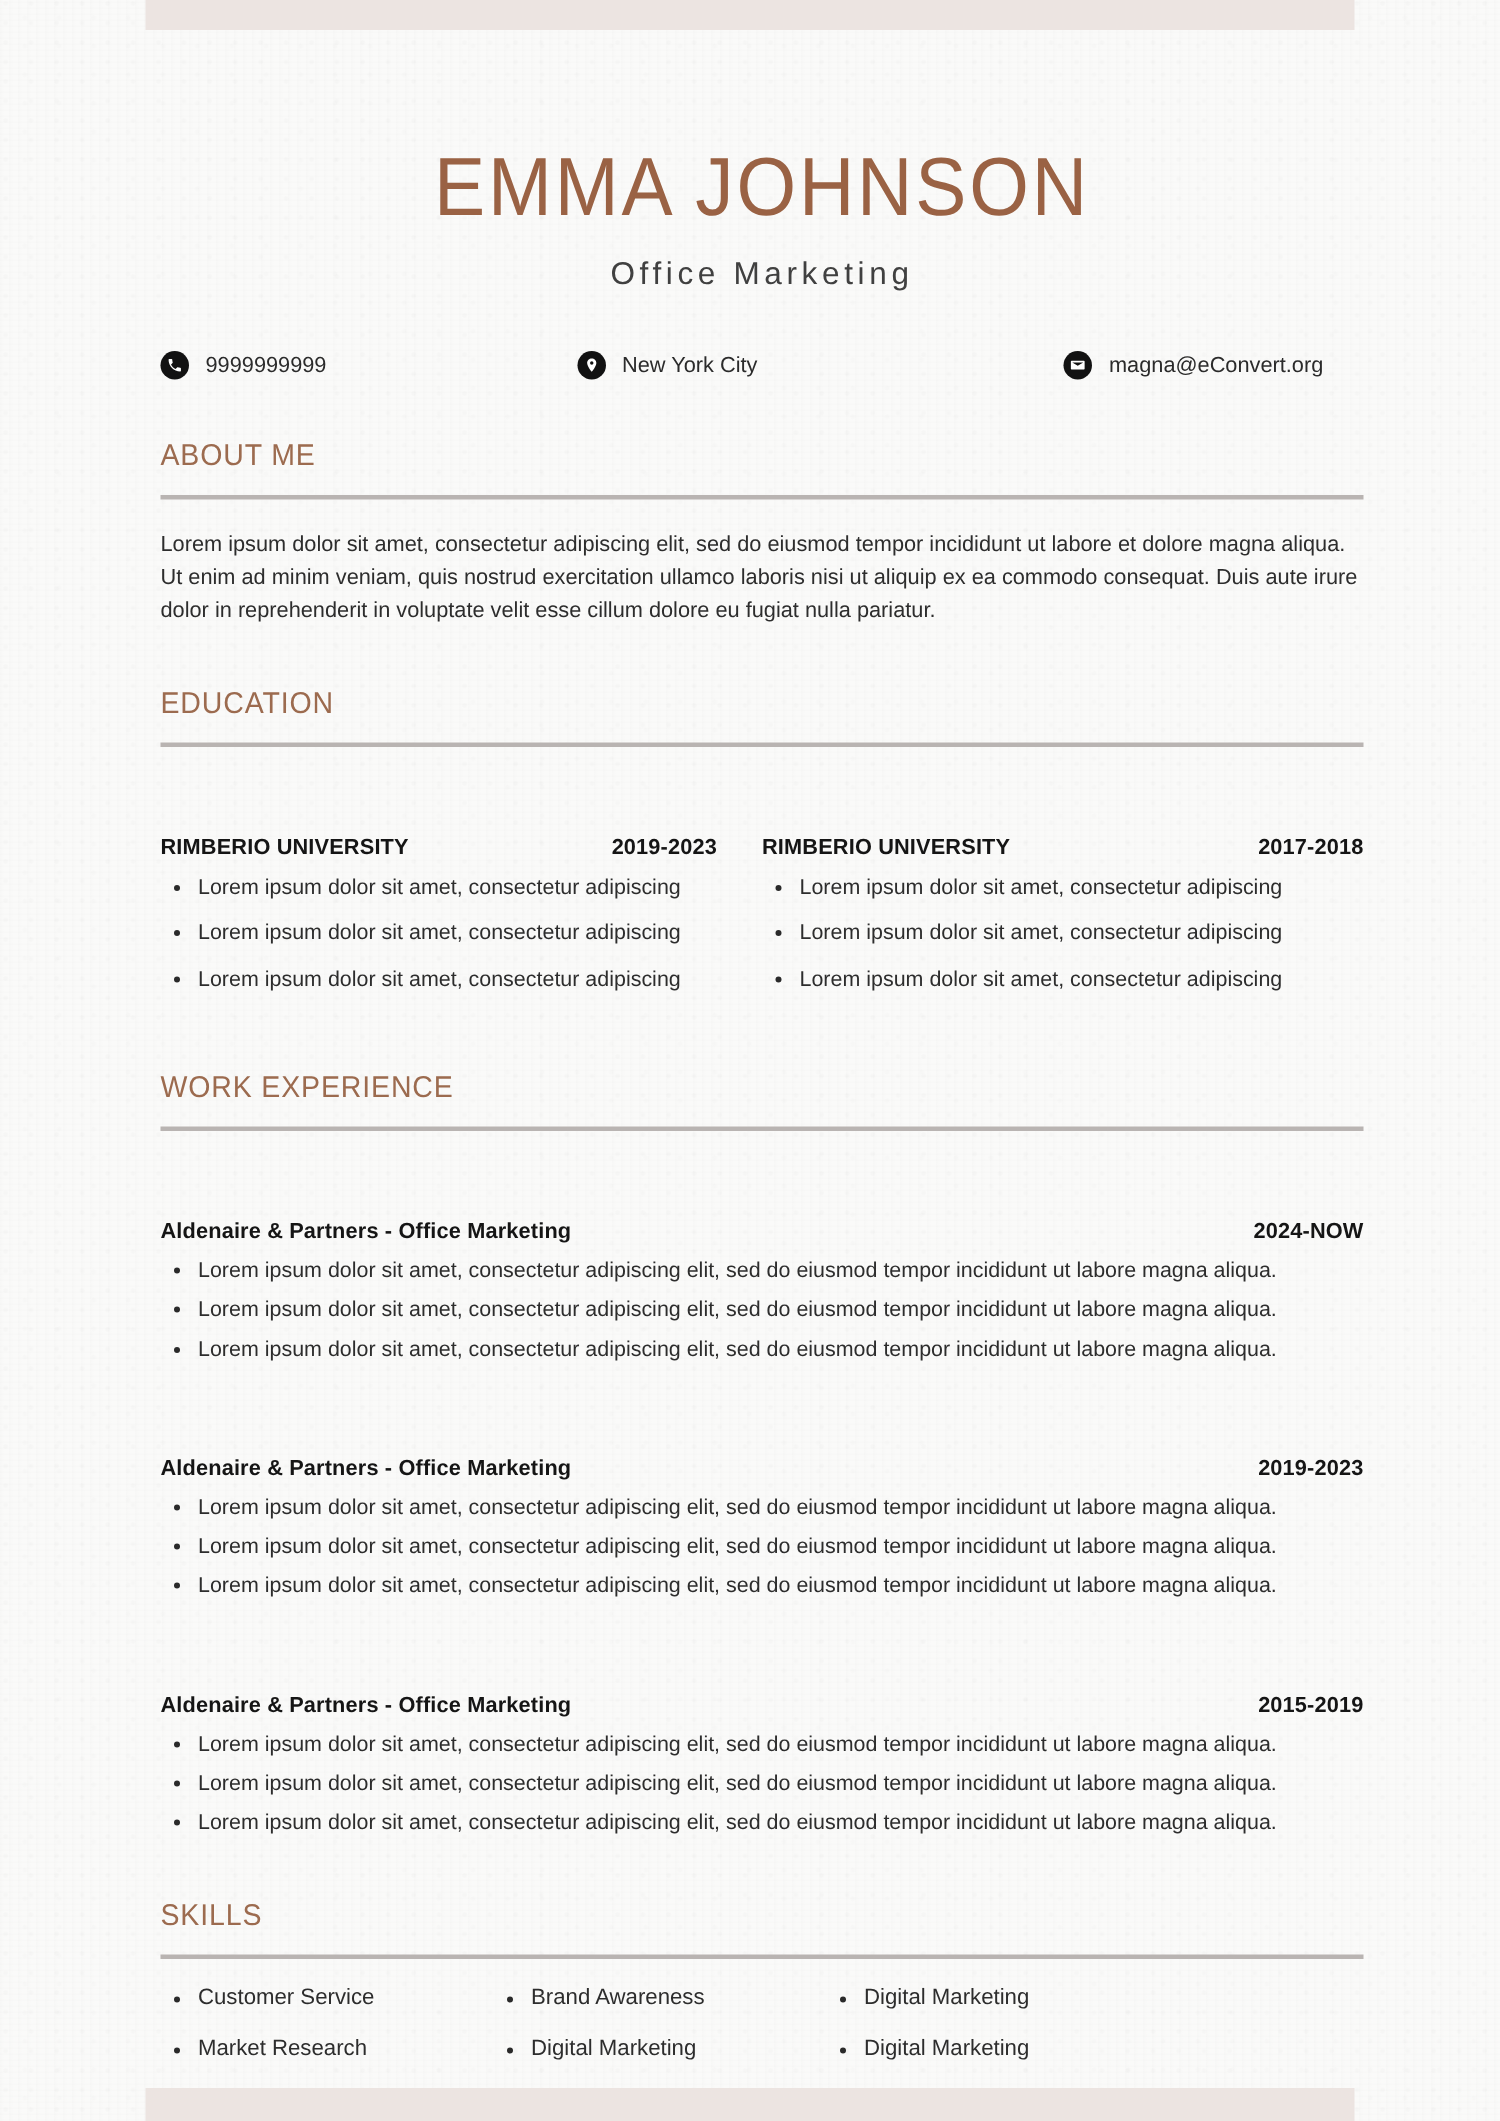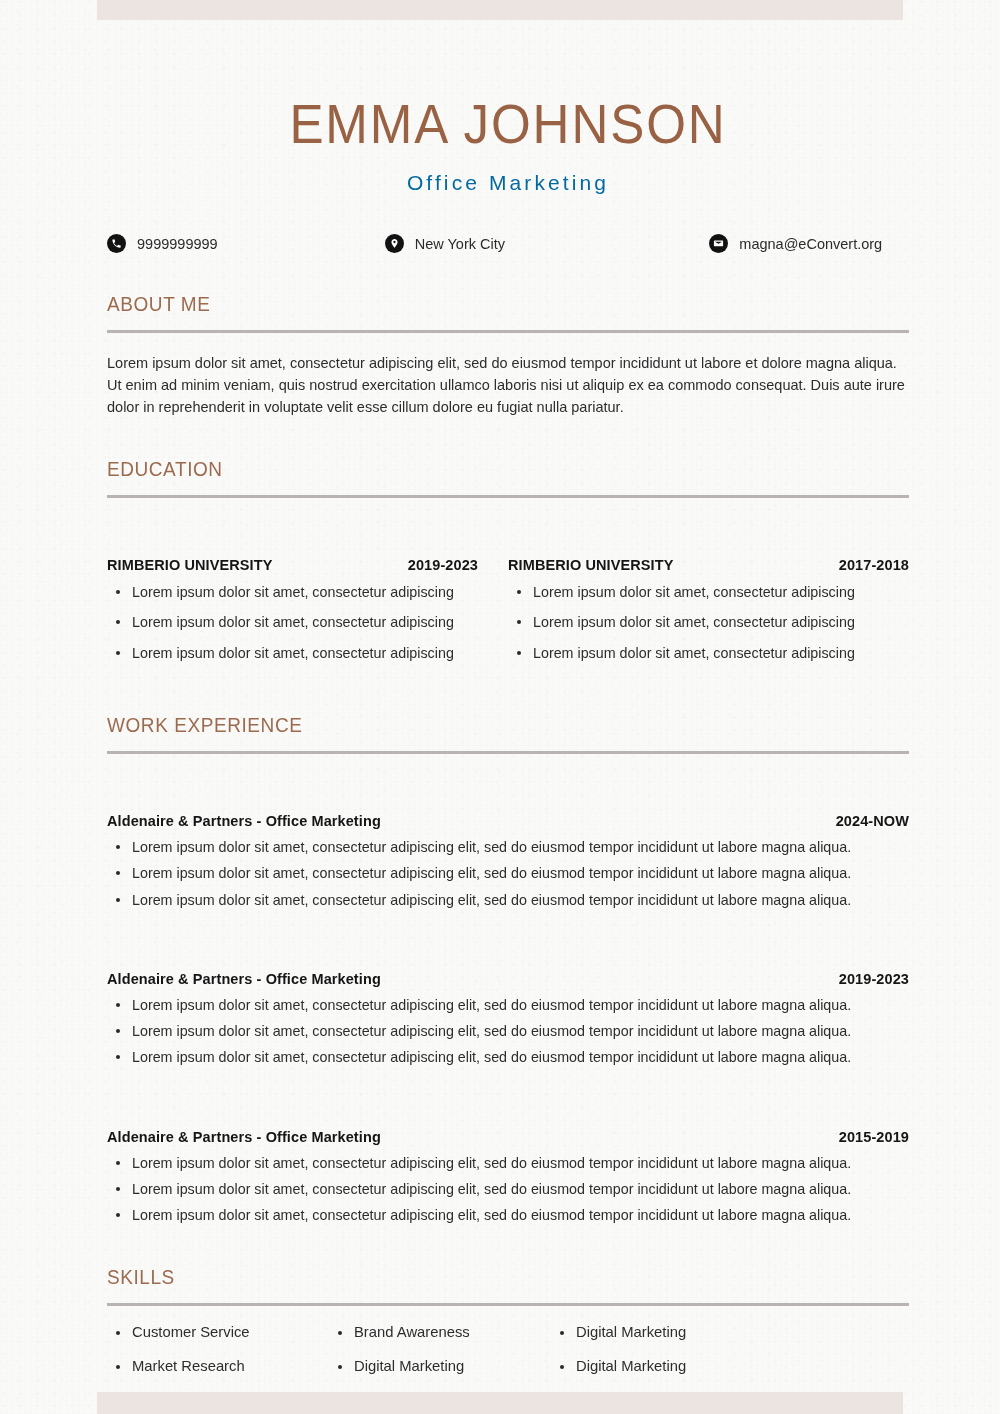--- a/index.html
+++ b/index.html
@@ -61,21 +61,21 @@
     font-size: 55px;
     line-height: 1;
     letter-spacing: 2px;
     font-weight: 400;
     font-family: "Liberation Sans Narrow", "Liberation Sans", sans-serif;
     transform: scaleX(0.93);
     margin-top: 97px;
   }
   .job-title {
     text-align: center;
-    color: #0369a1;
+    color: #404040;
     font-size: 21px;
     letter-spacing: 3.1px;
     font-weight: 400;
     margin-top: 19px;
   }
 
   
   .contact-row {
     display: flex;
     margin-top: 39px;

